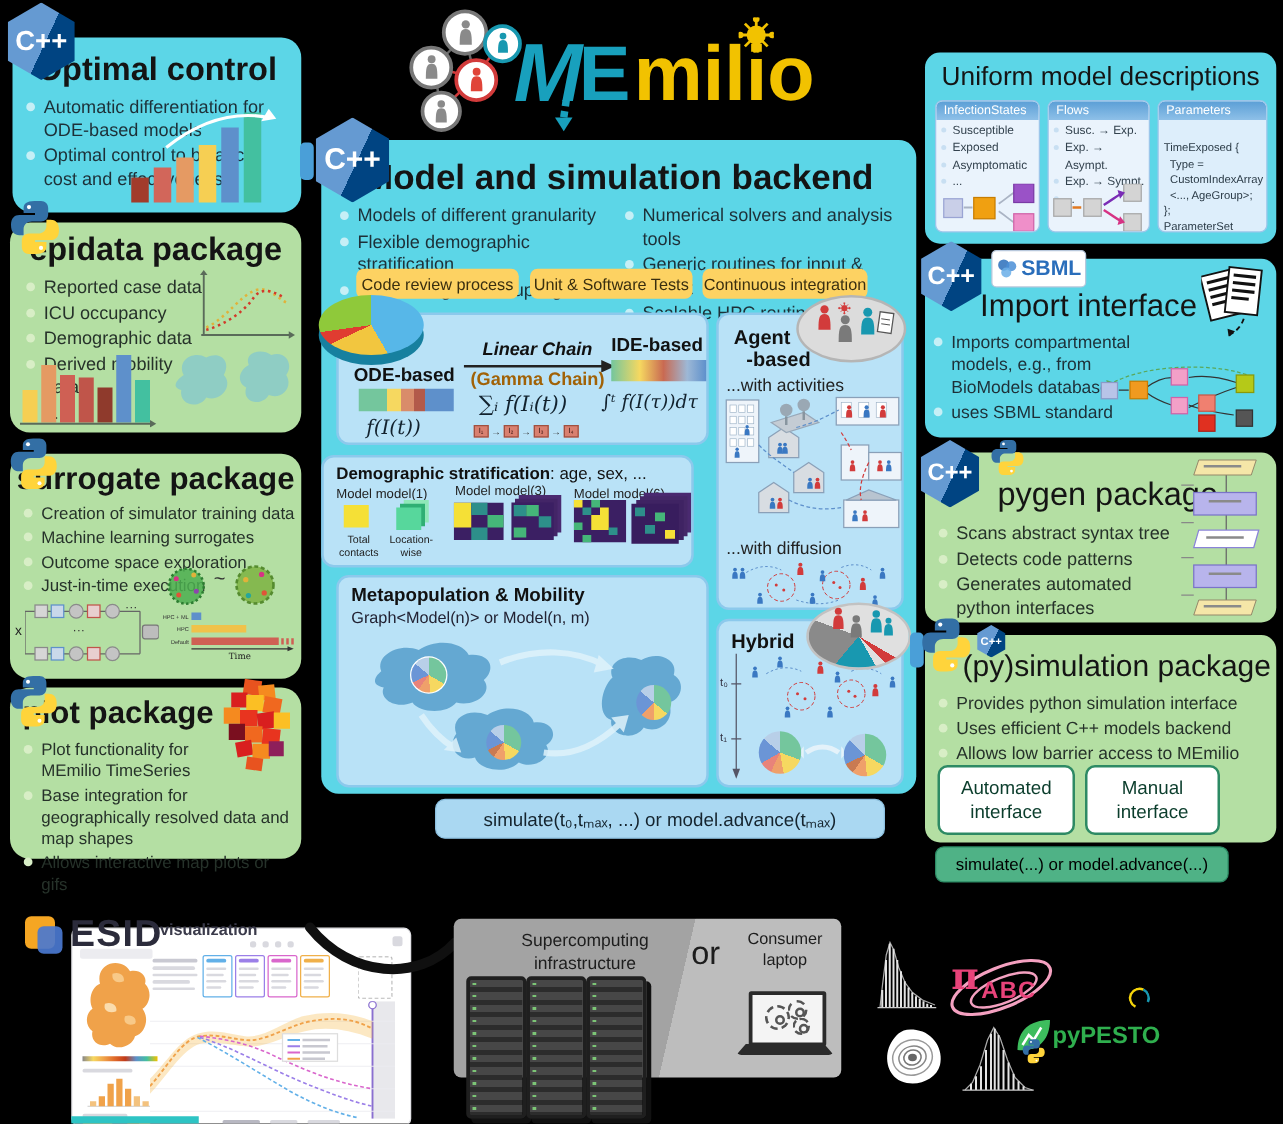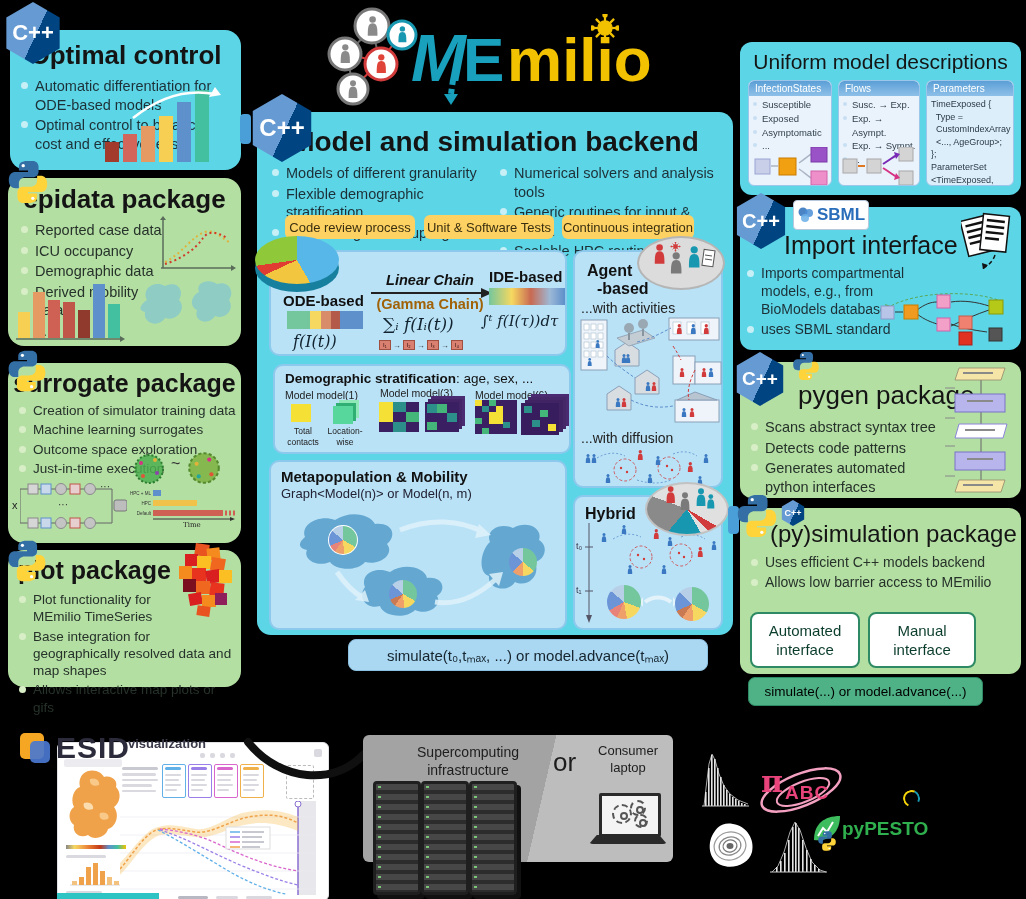--- a/index.html
+++ b/index.html
@@ -318,21 +318,21 @@
       <div class="abs" style="left:218px;top:16px;font-weight:700;font-size:15px;color:#111;">IDE-based</div>
       <div class="abs" style="left:218px;top:36px;width:76px;height:17px;background:linear-gradient(90deg,#74c69d,#f6d860 30%,#c96a52 55%,#9db8d6 80%,#5e90cb);"></div>
       <div class="abs formula" style="left:210px;top:60px;font-size:15px;">∫ᵗ f(I(τ))dτ</div>
     </div>
 
     <div class="abs" style="left:-2px;top:124px;width:86px;height:56px;">
       <div class="abs" style="left:0;top:8px;width:84px;height:48px;border-radius:50%;background:#17809f;"></div>
       <div class="abs" style="left:0;top:0;width:84px;height:48px;border-radius:50%;background:conic-gradient(#57b7e8 0 150deg,#f2c63f 150deg 245deg,#e03c31 245deg 262deg,#8fc93a 262deg 360deg);"></div>
     </div>
 
-    <div class="panel" style="left:16px;top:252px;width:298px;height:90px;">
+    <div class="panel" style="left:0;top:252px;width:298px;height:90px;">
       <div class="abs" style="left:10px;top:5px;font-size:13.5px;color:#111;">
         <b>Demographic stratification</b><span>: age, sex, ...</span>
       </div>
       <div class="abs" style="left:10px;top:23px;font-size:10.5px;color:#222;">Model model(1)</div>
       <div class="abs" style="left:105px;top:21px;font-size:10.5px;color:#222;">Model model(3)</div>
       <div class="abs" style="left:200px;top:23px;font-size:10.5px;color:#222;">Model model(6)</div>
       <div class="sq" style="left:16px;top:38px;width:20px;height:18px;background:#f5e036;"></div>
       <div class="sq" style="left:58px;top:40px;width:20px;height:18px;background:#57d79c;box-shadow:3px -3px 0 #2faf74,6px -6px 0 #8fe8b8;"></div>
       <div class="abs" style="left:6px;top:60px;width:44px;font-size:8.5px;text-align:center;color:#222;line-height:1.3;">Total contacts</div>
       <div class="abs" style="left:48px;top:60px;width:44px;font-size:8.5px;text-align:center;color:#222;line-height:1.3;">Location-wise</div>
@@ -601,21 +601,21 @@
         <rect x="58" y="24" width="14" height="14" fill="#d4d4d4" stroke="#a8a8a8"></rect>
         <line x1="17" y1="19" x2="24" y2="19" stroke="#e07820" stroke-width="2"></line>
         <path d="M42,17 C50,12 52,10 56,8" stroke="#7a2bb5" stroke-width="2" fill="none"></path>
           <polygon points="53,5 59,7 55,12" fill="#7a2bb5"></polygon>
         <path d="M42,21 C50,26 52,28 56,30" stroke="#d63384" stroke-width="2" fill="none"></path>
           <polygon points="53,33 59,31 55,26" fill="#d63384"></polygon>
       </svg>
     </div>
     <div class="upanel" style="left:186px;top:38px;width:88px;height:106px;background:#ddeefb;">
       <div class="uh" style="font-size:10px;">Parameters</div>
-      <div style="padding:2px 4px;">
+      <div style="padding:16px 4px;">
         <div class="code">TimeExposed {</div>
         <div class="code">  Type =</div>
         <div class="code">  CustomIndexArray</div>
         <div class="code">  &lt;..., AgeGroup&gt;;</div>
         <div class="code">};</div>
         <div class="code">ParameterSet</div>
         <div class="code">&lt;TimeExposed,</div>
 
       </div>
     </div>
@@ -712,20 +712,21 @@
   <div class="cpplogo" style="left:733px;top:352px;width:54px;height:54px;">
     <span style="font-size:19px;">C++</span>
   </div>
   <svg class="abs" style="left:790px;top:350px" width="32" height="32" viewBox="0 0 100 100">
       <use href="#pylogo"></use>
     </svg>
 
   <div class="box greenbox" style="left:740px;top:508px;width:281px;height:166px;border-radius:12px;">
     <div class="abs" style="left:30px;top:12px;font-size:24px;color:#141414;">(py)simulation package</div>
     <ul class="blist grb" style="position:absolute;left:8px;top:46px;font-size:14px;width:268px;">
+      <li>Provides python simulation interface</li>
       <li>Uses efficient C++ models backend</li>
       <li>Allows low barrier access to MEmilio</li>
     </ul>
     <div class="gbtn" style="left:10px;top:104px;width:106px;height:52px;">
       <span style="width:90px;">Automated interface</span>
     </div>
     <div class="gbtn" style="left:128px;top:104px;width:104px;height:52px;">
       <span style="width:80px;">Manual interface</span>
     </div>
   </div>

